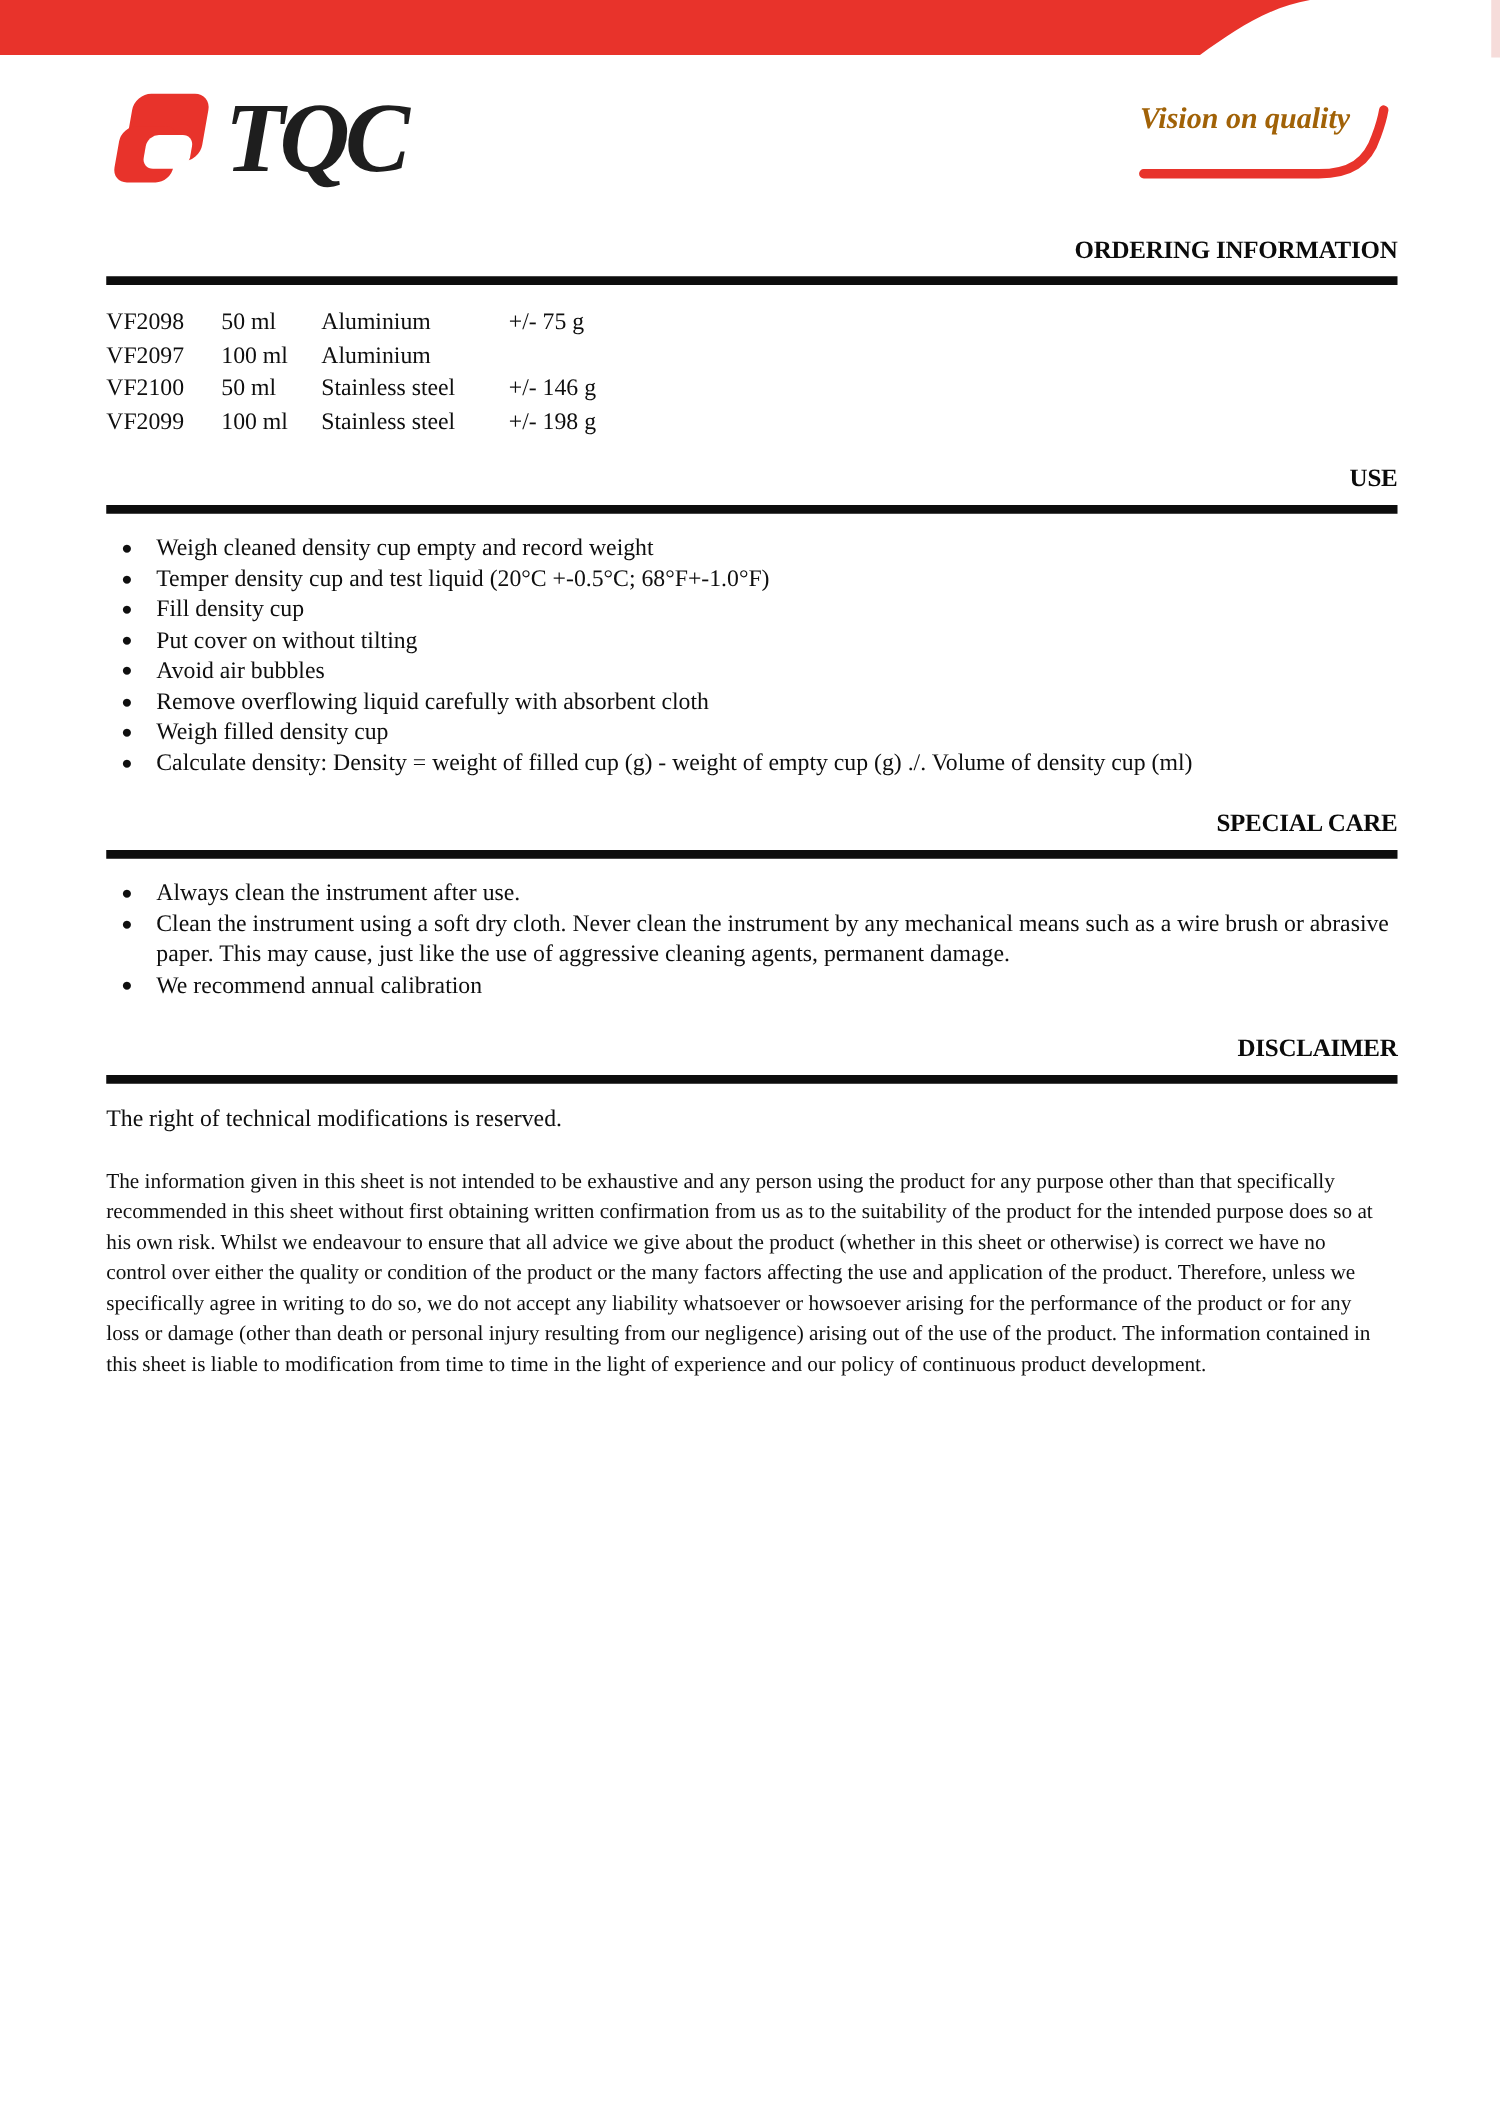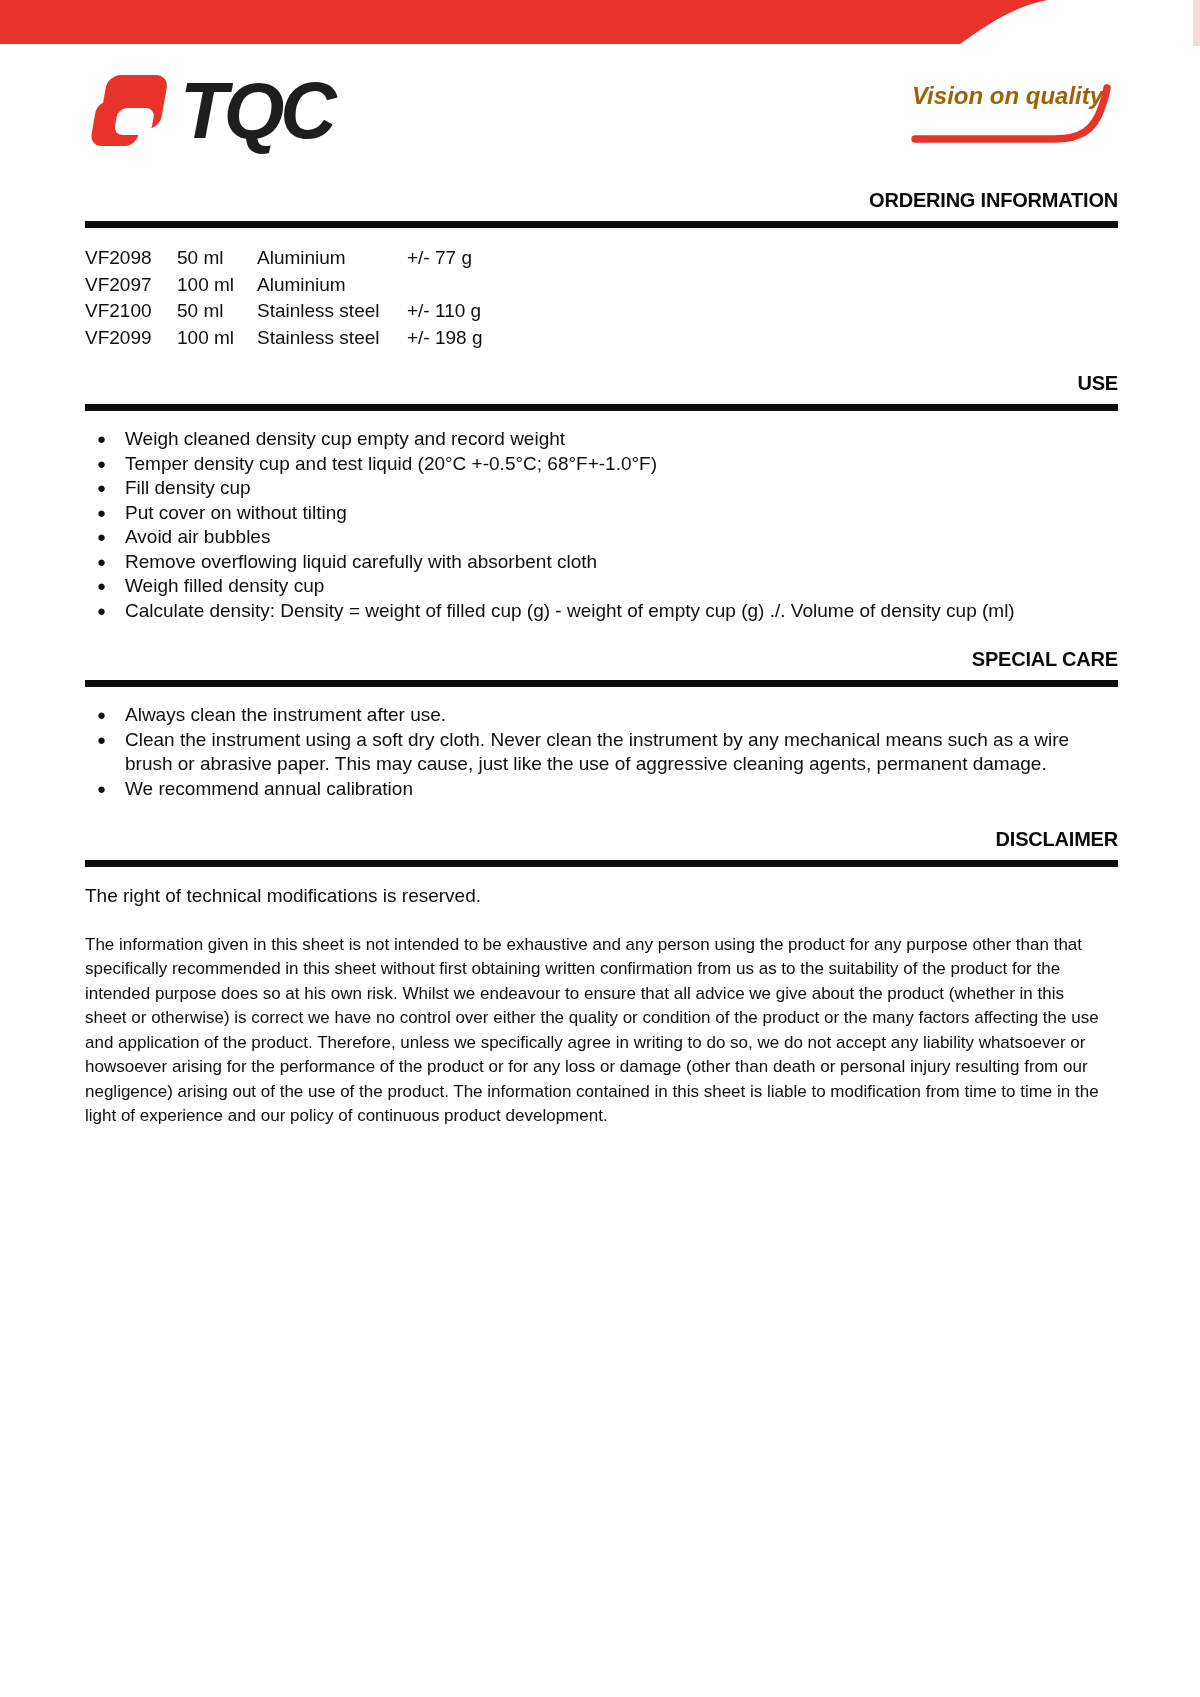--- a/index.html
+++ b/index.html
@@ -1,20 +1,20 @@
 <!DOCTYPE html>
 <html><head>
 <meta charset="utf-8">
 <style>
   html,body{margin:0;padding:0;background:#ffffff;}
   .page{
     position:relative;
     width:1200px;height:1278px;
     background:#ffffff;
-    font-family:Liberation Sans, sans-serif;
+    font-family:Liberation Serif, serif;
     color:#0f0f0f;
     overflow:hidden;
   }
   
   .band-svg{position:absolute;left:0;top:0;width:1200px;height:50px;display:block;}
   .corner-sliver{position:absolute;right:0;top:0;width:7px;height:46px;background:#f6dcda;}
   .logo{position:absolute;left:84px;top:74px;display:flex;align-items:flex-start;}
   .logo-text{
     font-size:78px;font-weight:bold;font-style:italic;
     letter-spacing:-4px;color:#1e1e1e;line-height:72px;
@@ -84,34 +84,34 @@
 
     <section class="sec-order">
       <h2>ORDERING INFORMATION</h2>
       <div class="rule"></div>
       <div class="order-table">
 
           <div class="order-row">
             <span>VF2098</span>
             <span>50 ml</span>
             <span>Aluminium</span>
-            <span>+/- 77 g</span>
+            <span>+/- 75 g</span>
           </div>
 
           <div class="order-row">
             <span>VF2097</span>
             <span>100 ml</span>
             <span>Aluminium</span>
           </div>
 
           <div class="order-row">
             <span>VF2100</span>
             <span>50 ml</span>
             <span>Stainless steel</span>
-            <span>+/- 110 g</span>
+            <span>+/- 146 g</span>
           </div>
 
           <div class="order-row">
             <span>VF2099</span>
             <span>100 ml</span>
             <span>Stainless steel</span>
             <span>+/- 198 g</span>
           </div>
         </div>
     </section>

